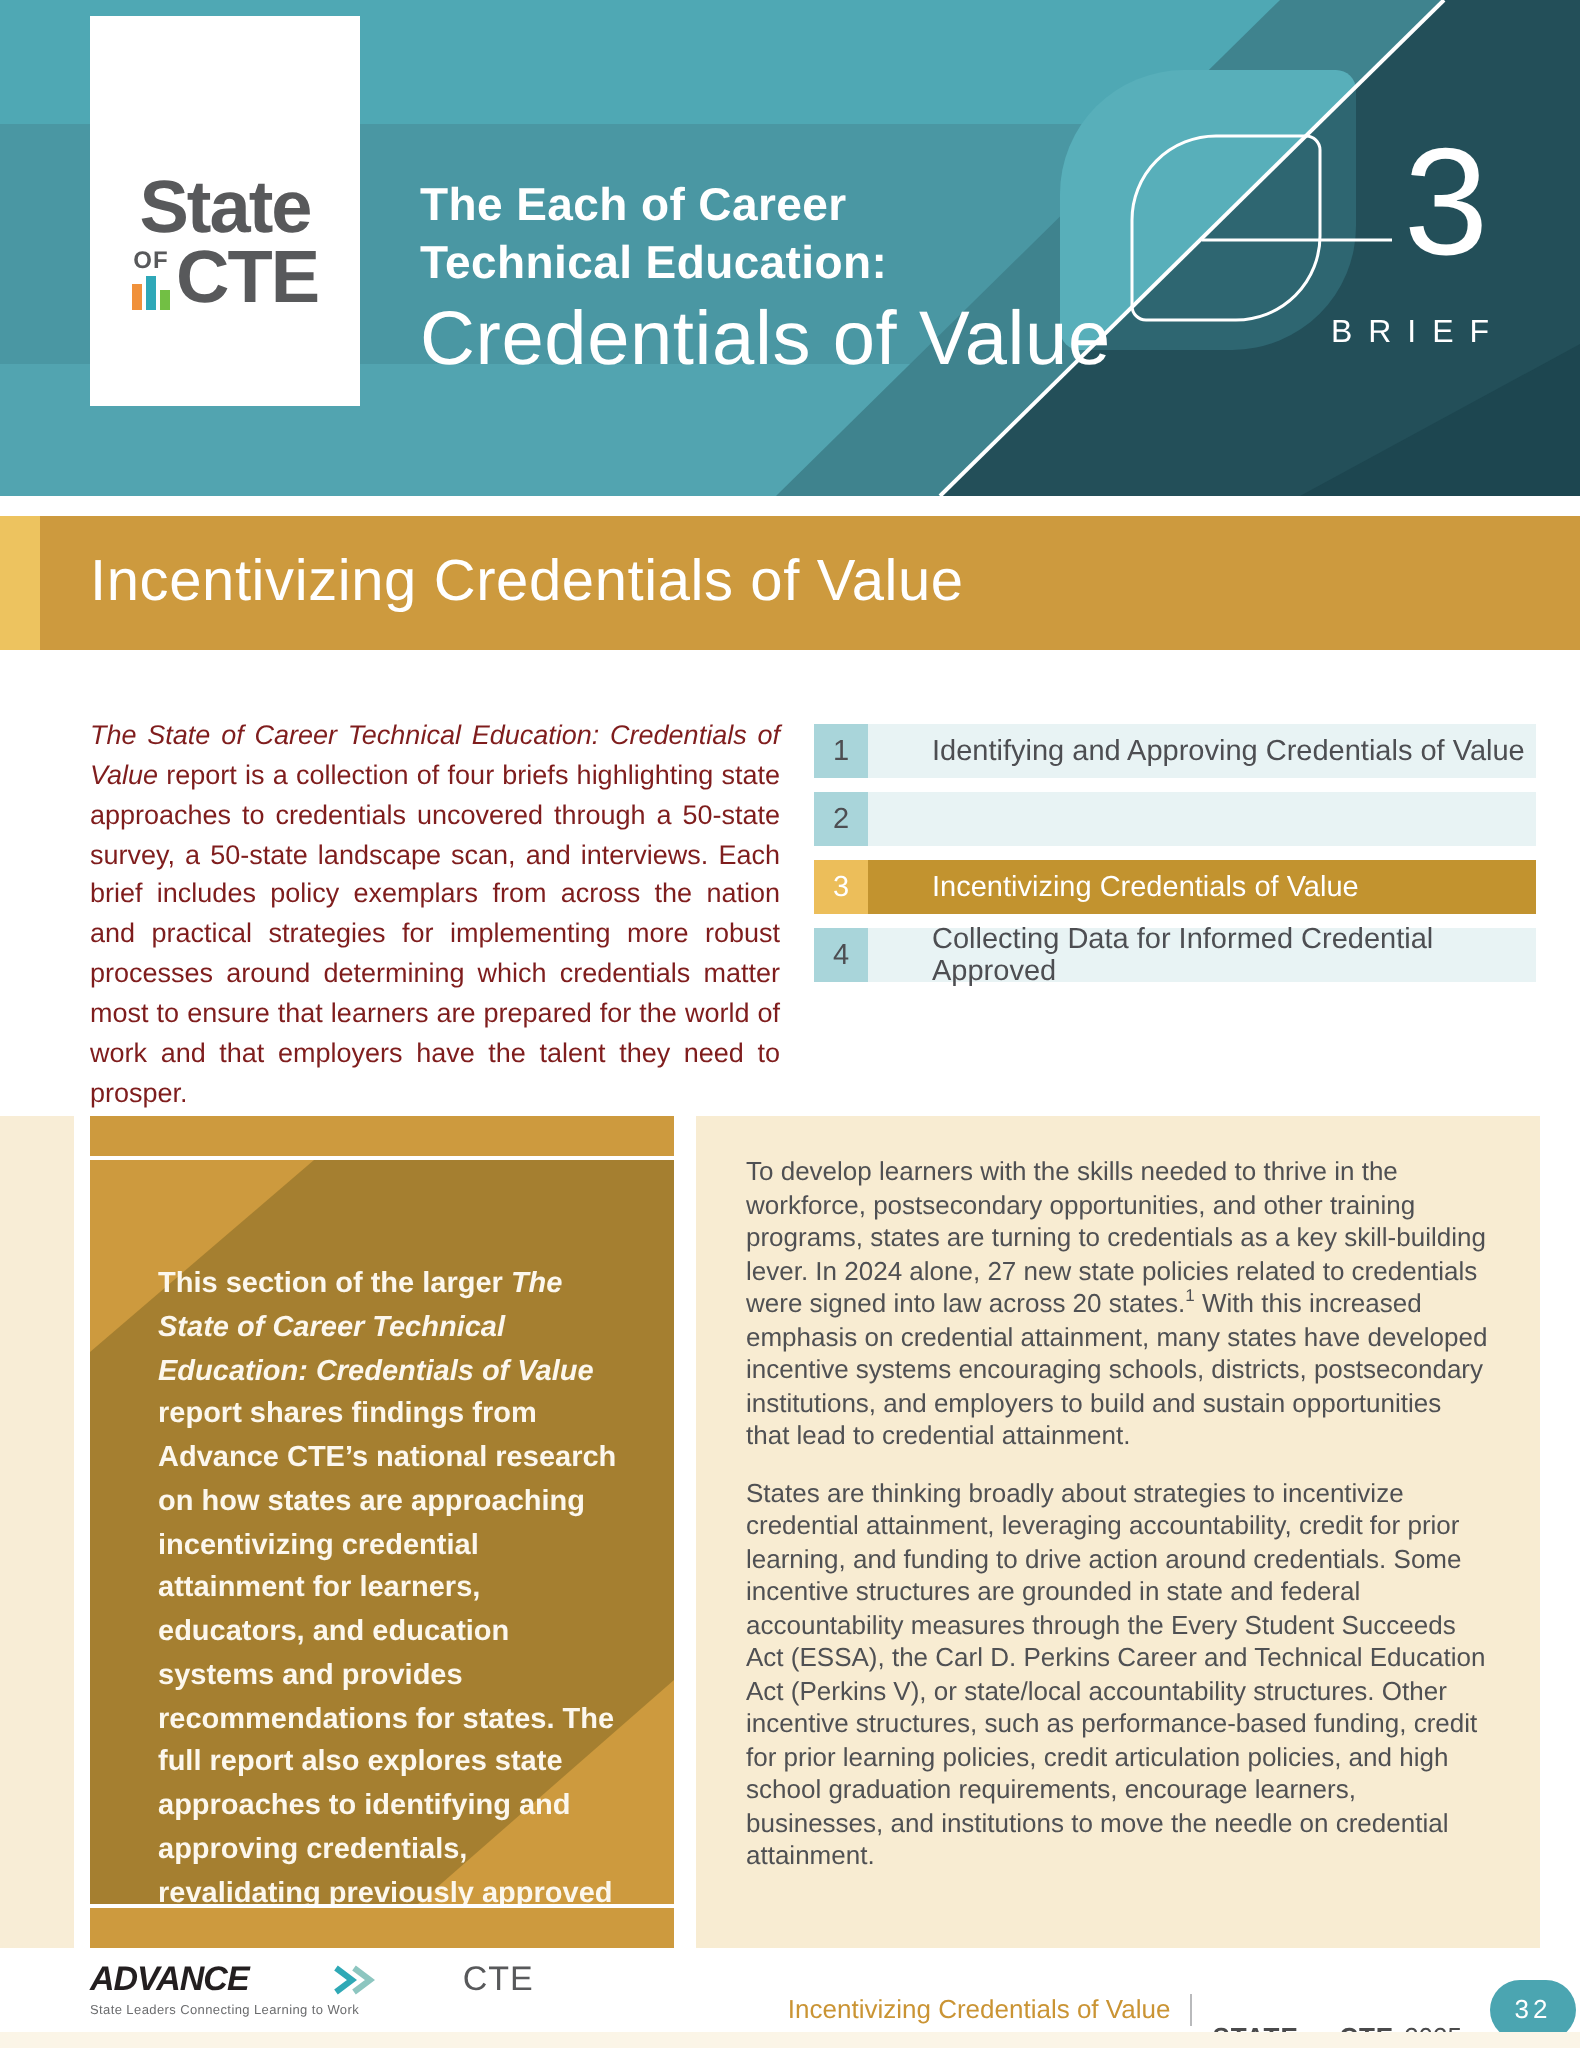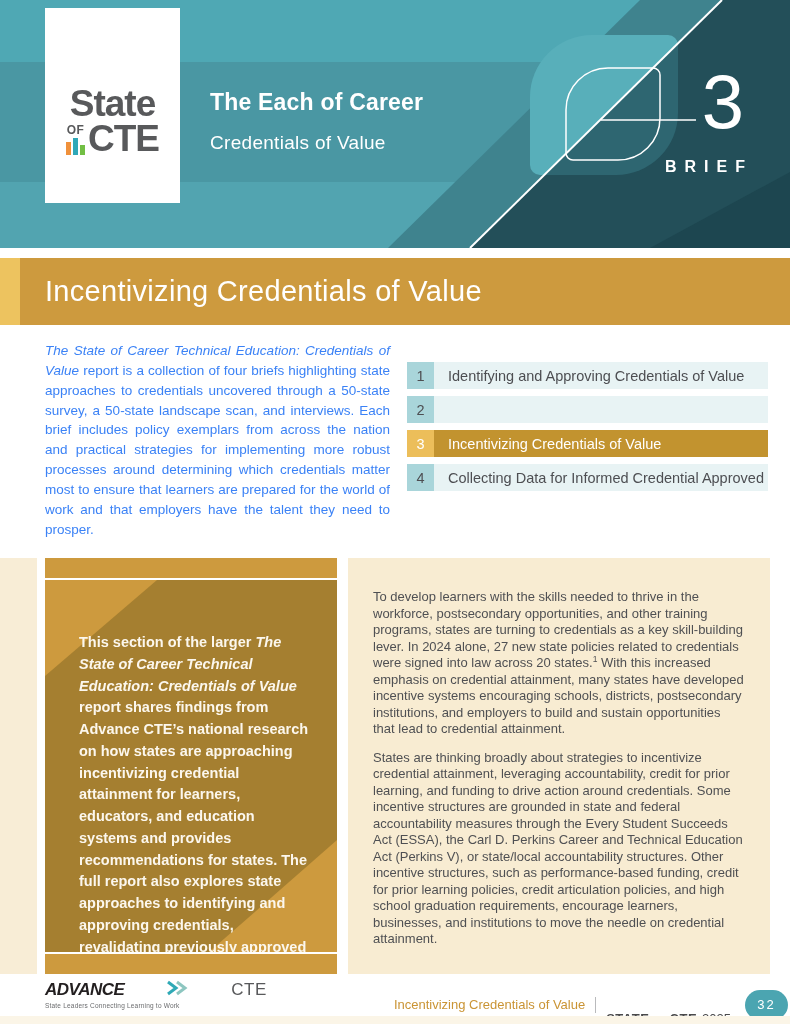--- a/index.html
+++ b/index.html
@@ -19,71 +19,71 @@
   .logo-of { font-size:12px; font-weight:bold; color:#58595B; letter-spacing:0.5px; line-height:12px; }
   .logo-bars { display:flex; align-items:flex-end; gap:2px; margin-top:2px; height:17px; }
   .logo-bars i { display:block; width:5px; }
   .bar-orange { height:13px; background:#F0913B; }
   .bar-blue   { height:17px; background:#2FA8B8; }
   .bar-green  { height:10px; background:#72BF44; }
   .logo-cte { font-size:37px; font-weight:bold; color:#58595B; letter-spacing:-1px; line-height:34px; }
 
   .header-title { position:absolute; top:88px; left:210px; color:#ffffff; }
   .ht-line { font-size:23px; font-weight:bold; line-height:29px; letter-spacing:0.2px; }
-  .ht-sub { font-size:19px; font-weight:normal; margin-top:15px; letter-spacing:0.3px; }
+  .ht-sub { font-size:38px; font-weight:normal; margin-top:3px; letter-spacing:0.3px; }
 
   .brief-num { position:absolute; top:62px; left:688px; width:70px; text-align:center;
                color:#ffffff; font-size:76px; font-weight:normal; line-height:80px; }
   .brief-label { position:absolute; top:158px; left:650px; width:110px; text-align:center;
-                 color:#ffffff; font-size:16px; letter-spacing:8px; text-indent:8px;font-weight:bold; }
+                 color:#ffffff; font-size:16px; letter-spacing:8px; text-indent:8px; }
 
   
   .banner { position:absolute; top:258px; left:0; width:790px; height:67px; background:#CD9A3E; }
   .banner-strip { position:absolute; top:0; left:0; width:20px; height:67px; background:#EDC35F; }
   .banner-title { position:absolute; top:0; left:45px; height:67px; display:flex; align-items:center;
                   color:#ffffff; font-size:29px; font-weight:normal; letter-spacing:0.3px; }
 
   
-  .intro-para { position:absolute; top:341px; left:45px; width:345px;
-                font-size:13.5px; line-height:1.47; color:#3b82f6; text-align:justify; }
+  .intro-para { position:absolute; top:358px; left:45px; width:345px;
+                font-size:13.5px; line-height:1.47; color:#7f1d1d; text-align:justify; }
   .intro-para .it { font-style:italic; }
 
   .toc { position:absolute; top:362px; left:407px; width:361px; }
   .toc-row { display:flex; align-items:stretch; height:27px; margin-bottom:7px; background:#E8F3F4; }
   .toc-num { width:27px; min-width:27px; background:#A9D5DA; color:#4D4E52; font-size:14.5px;
              display:flex; align-items:center; justify-content:center; }
-  .toc-label { display:flex; align-items:center; padding-left:14px; font-size:14.5px; color:#4D4E52; }
+  .toc-label { display:flex; align-items:center; padding-left:32px; font-size:14.5px; color:#4D4E52; }
   .toc-row.active { background:#C2932F; }
   .toc-row.active .toc-num { background:#ECBE5A; color:#ffffff; }
   .toc-row.active .toc-label { color:#ffffff; }
 
   
   .middle { position:absolute; top:558px; left:0; width:790px; height:416px; }
   .cream-strip { position:absolute; top:0; left:0; width:37px; height:416px; background:#F8EDD6; }
   .gold-box { position:absolute; top:0; left:45px; width:292px; height:416px;
               display:flex; flex-direction:column; }
   .gold-bar { height:20px; background:#CD9A3E; }
   .gold-body { flex:1; margin:2px 0; background:#A57F30; position:relative; overflow:hidden; }
   .corner-tl { position:absolute; top:0; left:0; width:112px; height:96px; background:#CD9A3E;
                clip-path:polygon(0 0,100% 0,0 100%); }
   .corner-br { position:absolute; bottom:0; right:0; width:128px; height:112px; background:#CD9A3E;
                clip-path:polygon(100% 0,100% 100%,0 100%); }
   .gold-text { position:relative; padding:52px 24px 0 34px; color:#FCF7ED;
                font-size:14.5px; font-weight:bold; line-height:1.5; }
   .gold-text .it { font-style:italic; }
 
   .cream-panel { position:absolute; top:0; left:348px; width:422px; height:416px;
-                 background:#F8ECD2; padding:31px 25px 0 25px; overflow:hidden; }
+                 background:#F8ECD2; padding:20px 25px 0 25px; overflow:hidden; }
   .body-para { font-size:13px; line-height:1.27; color:#4F5053; margin-bottom:12px; }
   .body-para sup { font-size:8.5px; vertical-align:super; line-height:0; }
 
   
   .footer { position:absolute; top:978px; left:0; width:790px; height:38px; }
   .adv-logo { position:absolute; left:45px; top:2px; }
-  .adv-row { display:flex; align-items:flex-start;gap:40px; }
+  .adv-row { display:flex; align-items:center;gap:40px; }
   .adv-advance { font-size:17px; font-weight:800; font-style:italic; color:#231F20; letter-spacing:-0.5px; }
   .adv-chevron { margin:0 2px 0 1px; display:block; }
   .adv-cte { font-size:17px; color:#58595B; letter-spacing:0.5px; }
   .adv-tagline { font-size:6.5px; color:#6B6C6E; margin-top:2px; letter-spacing:0.2px; }
 
   .footer-right { position:absolute; right:2px; top:5px; display:flex; align-items:center; }
   .fr-title { color:#CA9434; font-size:13px; }
   .fr-sep { width:1px; height:16px; background:#B9BABC; margin:0 10px; }
   .fr-brand { color:#4A4A4B; font-size:13px; display:flex; align-items:baseline; }
   .fr-brand .b { font-weight:bold; letter-spacing:0.5px; }
@@ -128,20 +128,21 @@
               <i class="bar-blue"></i>
               <i class="bar-green"></i>
           </div>
         </div>
         <div class="logo-cte">CTE</div>
       </div>
     </div>
 
     <div class="header-title">
       <div class="ht-line">The Each of Career</div>
+      <div class="ht-line">Technical Education:</div>
       <div class="ht-sub">Credentials of Value</div>
     </div>
 
     <div class="brief-num">3</div>
     <div class="brief-label">BRIEF</div>
   </div>
 
   <div class="banner">
     <div class="banner-strip"></div>
     <div class="banner-title">Incentivizing Credentials of Value</div>

